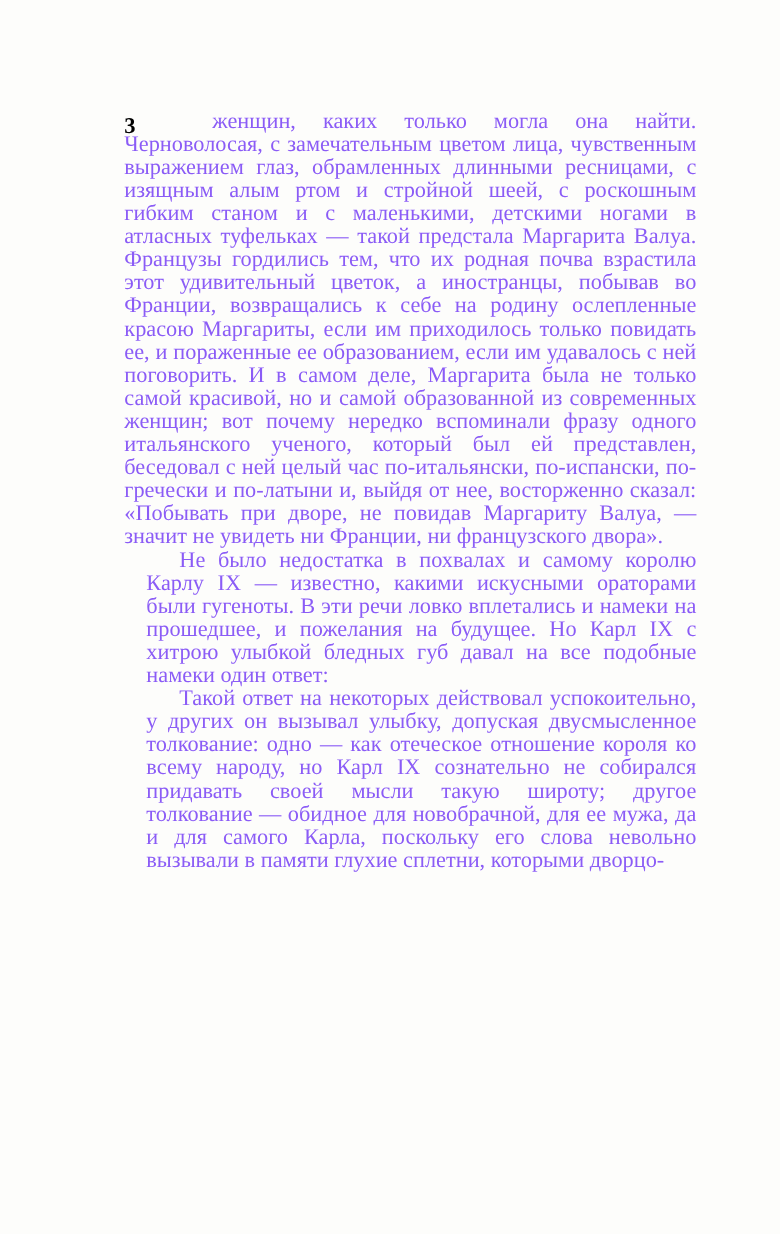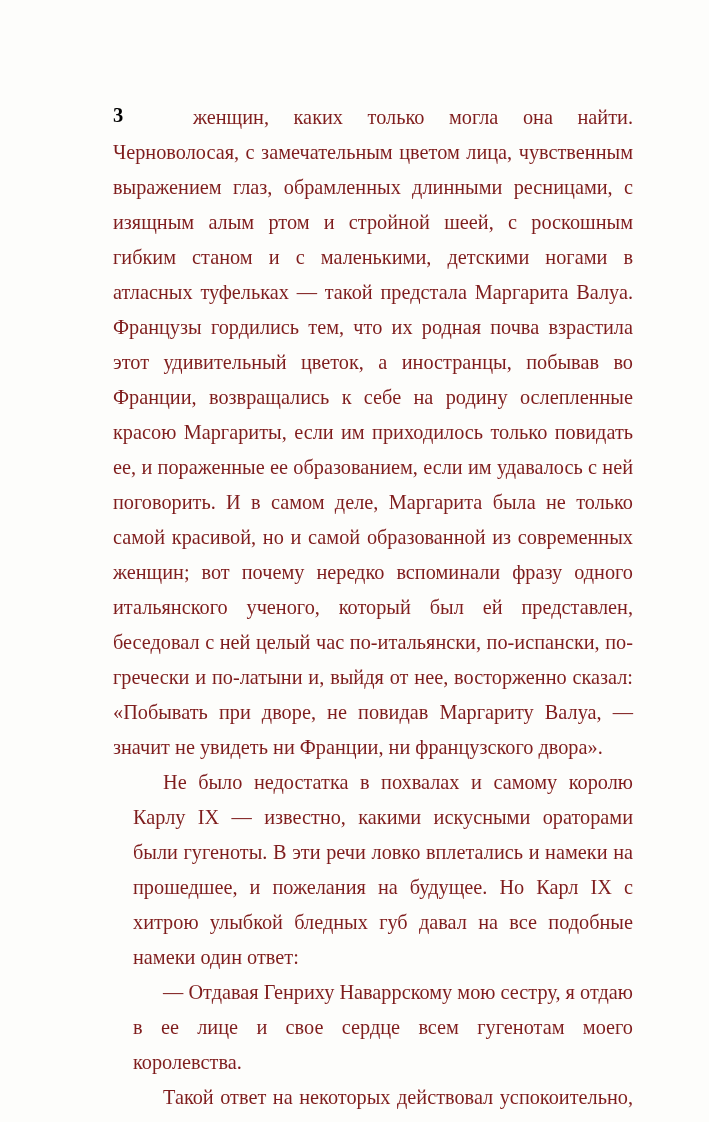--- a/index.html
+++ b/index.html
@@ -33,38 +33,37 @@
     position: absolute;
     left: 0px;
     top: 4px;
     font-weight: bold;
     font-size: 20.5px;
     letter-spacing: 0.2px;
   }
   p {
     margin: 0;
     font-size: 20.3px;
-    line-height: 35px;
+    line-height: 21px;
     text-align: justify;
     text-justify: inter-word;
     hyphens: manual;
-    color: #7f1d1d;
+    color: #8b5cf6;
   }
   p.first {
     text-indent: 80px;
   }
   p.indent {
     text-indent: 30px;
     margin-left: 20px;
   }
 </style>
 </head>
 <body>
 
 <div class="page">
   <div class="text-block">
     <div class="page-number">3</div>
     <p class="first">женщин, каких только могла она найти. Черноволосая, с замечательным цветом лица, чувственным выражением глаз, обрамленных длинными ресницами, с изящным алым ртом и стройной шеей, с роскошным гибким станом и с маленькими, детскими ногами в атласных туфельках — такой предстала Маргарита Валуа. Французы гордились тем, что их родная почва взрастила этот удивительный цветок, а иностранцы, побывав во Франции, возвращались к себе на родину ослепленные красою Маргариты, если им приходилось только повидать ее, и пораженные ее образованием, если им удавалось с ней поговорить. И в самом деле, Маргарита была не только самой красивой, но и самой образованной из современных женщин; вот почему нередко вспоминали фразу одного итальянского ученого, который был ей представлен, беседовал с ней целый час по-итальянски, по-испански, по-гречески и по-латыни и, выйдя от нее, восторженно сказал: «Побывать при дворе, не повидав Маргариту Валуа, — значит не увидеть ни Франции, ни французского двора».</p>
     <p class="indent">Не было недостатка в похвалах и самому королю Карлу IX — известно, какими искусными ораторами были гугеноты. В эти речи ловко вплетались и намеки на прошедшее, и пожелания на будущее. Но Карл IX с хитрою улыбкой бледных губ давал на все подобные намеки один ответ:</p>
-    <p class="indent">— Отдавая Генриху Наваррскому мою сестру, я отдаю в ее лице и свое сердце всем гугенотам моего королевства.</p>
     <p class="indent">Такой ответ на некоторых действовал успокоительно, у других он вызывал улыбку, допуская двусмысленное толкование: одно — как отеческое отношение короля ко всему народу, но Карл IX сознательно не собирался придавать своей мысли такую широту; другое толкование — обидное для новобрачной, для ее мужа, да и для самого Карла, поскольку его слова невольно вызывали в памяти глухие сплетни, которыми дворцо-</p>
   </div>
 </div>
 
 </body></html>

